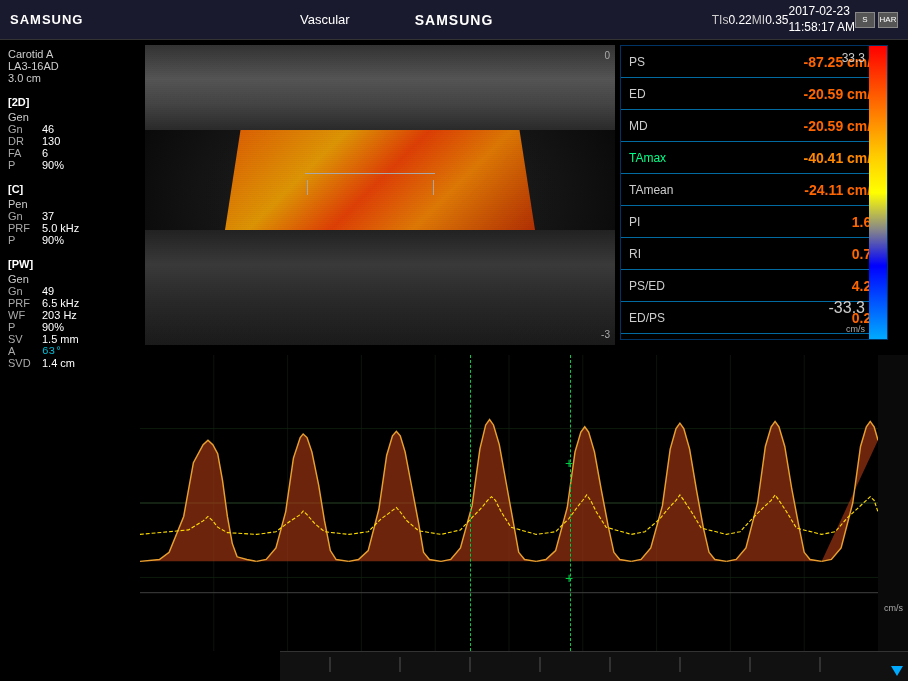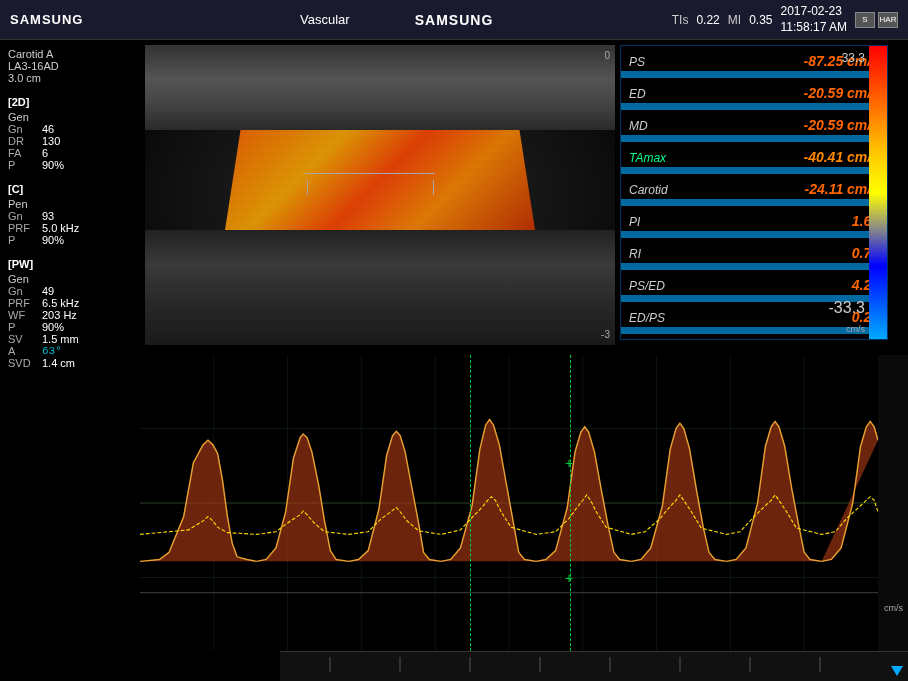--- a/index.html
+++ b/index.html
@@ -38,21 +38,21 @@
       color: #fff;
       letter-spacing: 1px;
       position: absolute;
       left: 50%;
       transform: translateX(-50%);
     }
     #header-right {
       margin-left: auto;
       display: flex;
       align-items: center;
-      gap: 8px;
+      gap: 0;
       font-size: 12px;
       color: #ccc;
     }
     #mode-label {
       position: absolute;
       left: 300px;
       top: 12px;
       color: #fff;
       font-size: 13px;
     }
@@ -147,25 +147,24 @@
       left: 480px;
       right: 20px;
       height: 295px;
       background: #000;
       border: 1px solid #003366;
     }
 
     .meas-row {
       display: flex;
       justify-content: space-between;
-      align-items: flex-end;
+      align-items: center;
       padding: 2px 8px;
-      border-bottom: 7px solid #0369a1;
+      border-bottom: 1px solid #0369a1;
       height: 32px;
-      font-style: italic;
     }
     .meas-label { color: #ccc; font-size: 12px; min-width: 70px; }
     .meas-value { color: #ff6600; font-size: 14px; font-weight: bold; text-align: right; }
     .meas-row.highlight .meas-label { color: #fff; }
     .meas-row.highlight .meas-value { color: #ff8800; }
 
     
     #pw-section {
       position: absolute;
       top: 315px;
@@ -332,21 +331,21 @@
       <span class="param-label">P</span>
       <span class="param-value">90%</span>
     </div>
   </div>
 
   <div class="panel-section">
     <div class="panel-title">[C]</div>
     <div>Pen</div>
     <div class="panel-row">
       <span class="param-label">Gn</span>
-      <span class="param-value">93</span>
+      <span class="param-value">37</span>
     </div>
     <div class="panel-row">
       <span class="param-label">PRF</span>
       <span class="param-value">5.0 kHz</span>
     </div>
     <div class="panel-row">
       <span class="param-label">P</span>
       <span class="param-value">90%</span>
     </div>
   </div>
@@ -418,21 +417,21 @@
       </div>
       <div class="meas-row">
         <span class="meas-label">MD</span>
         <span class="meas-value">-20.59 cm/s</span>
       </div>
       <div class="meas-row highlight">
         <span class="meas-label" style="color:#00ff88;">TAmax</span>
         <span class="meas-value">-40.41 cm/s</span>
       </div>
       <div class="meas-row">
-        <span class="meas-label">Carotid</span>
+        <span class="meas-label">TAmean</span>
         <span class="meas-value">-24.11 cm/s</span>
       </div>
       <div class="meas-row">
         <span class="meas-label">PI</span>
         <span class="meas-value">1.65</span>
       </div>
       <div class="meas-row">
         <span class="meas-label">RI</span>
         <span class="meas-value">0.76</span>
       </div>

